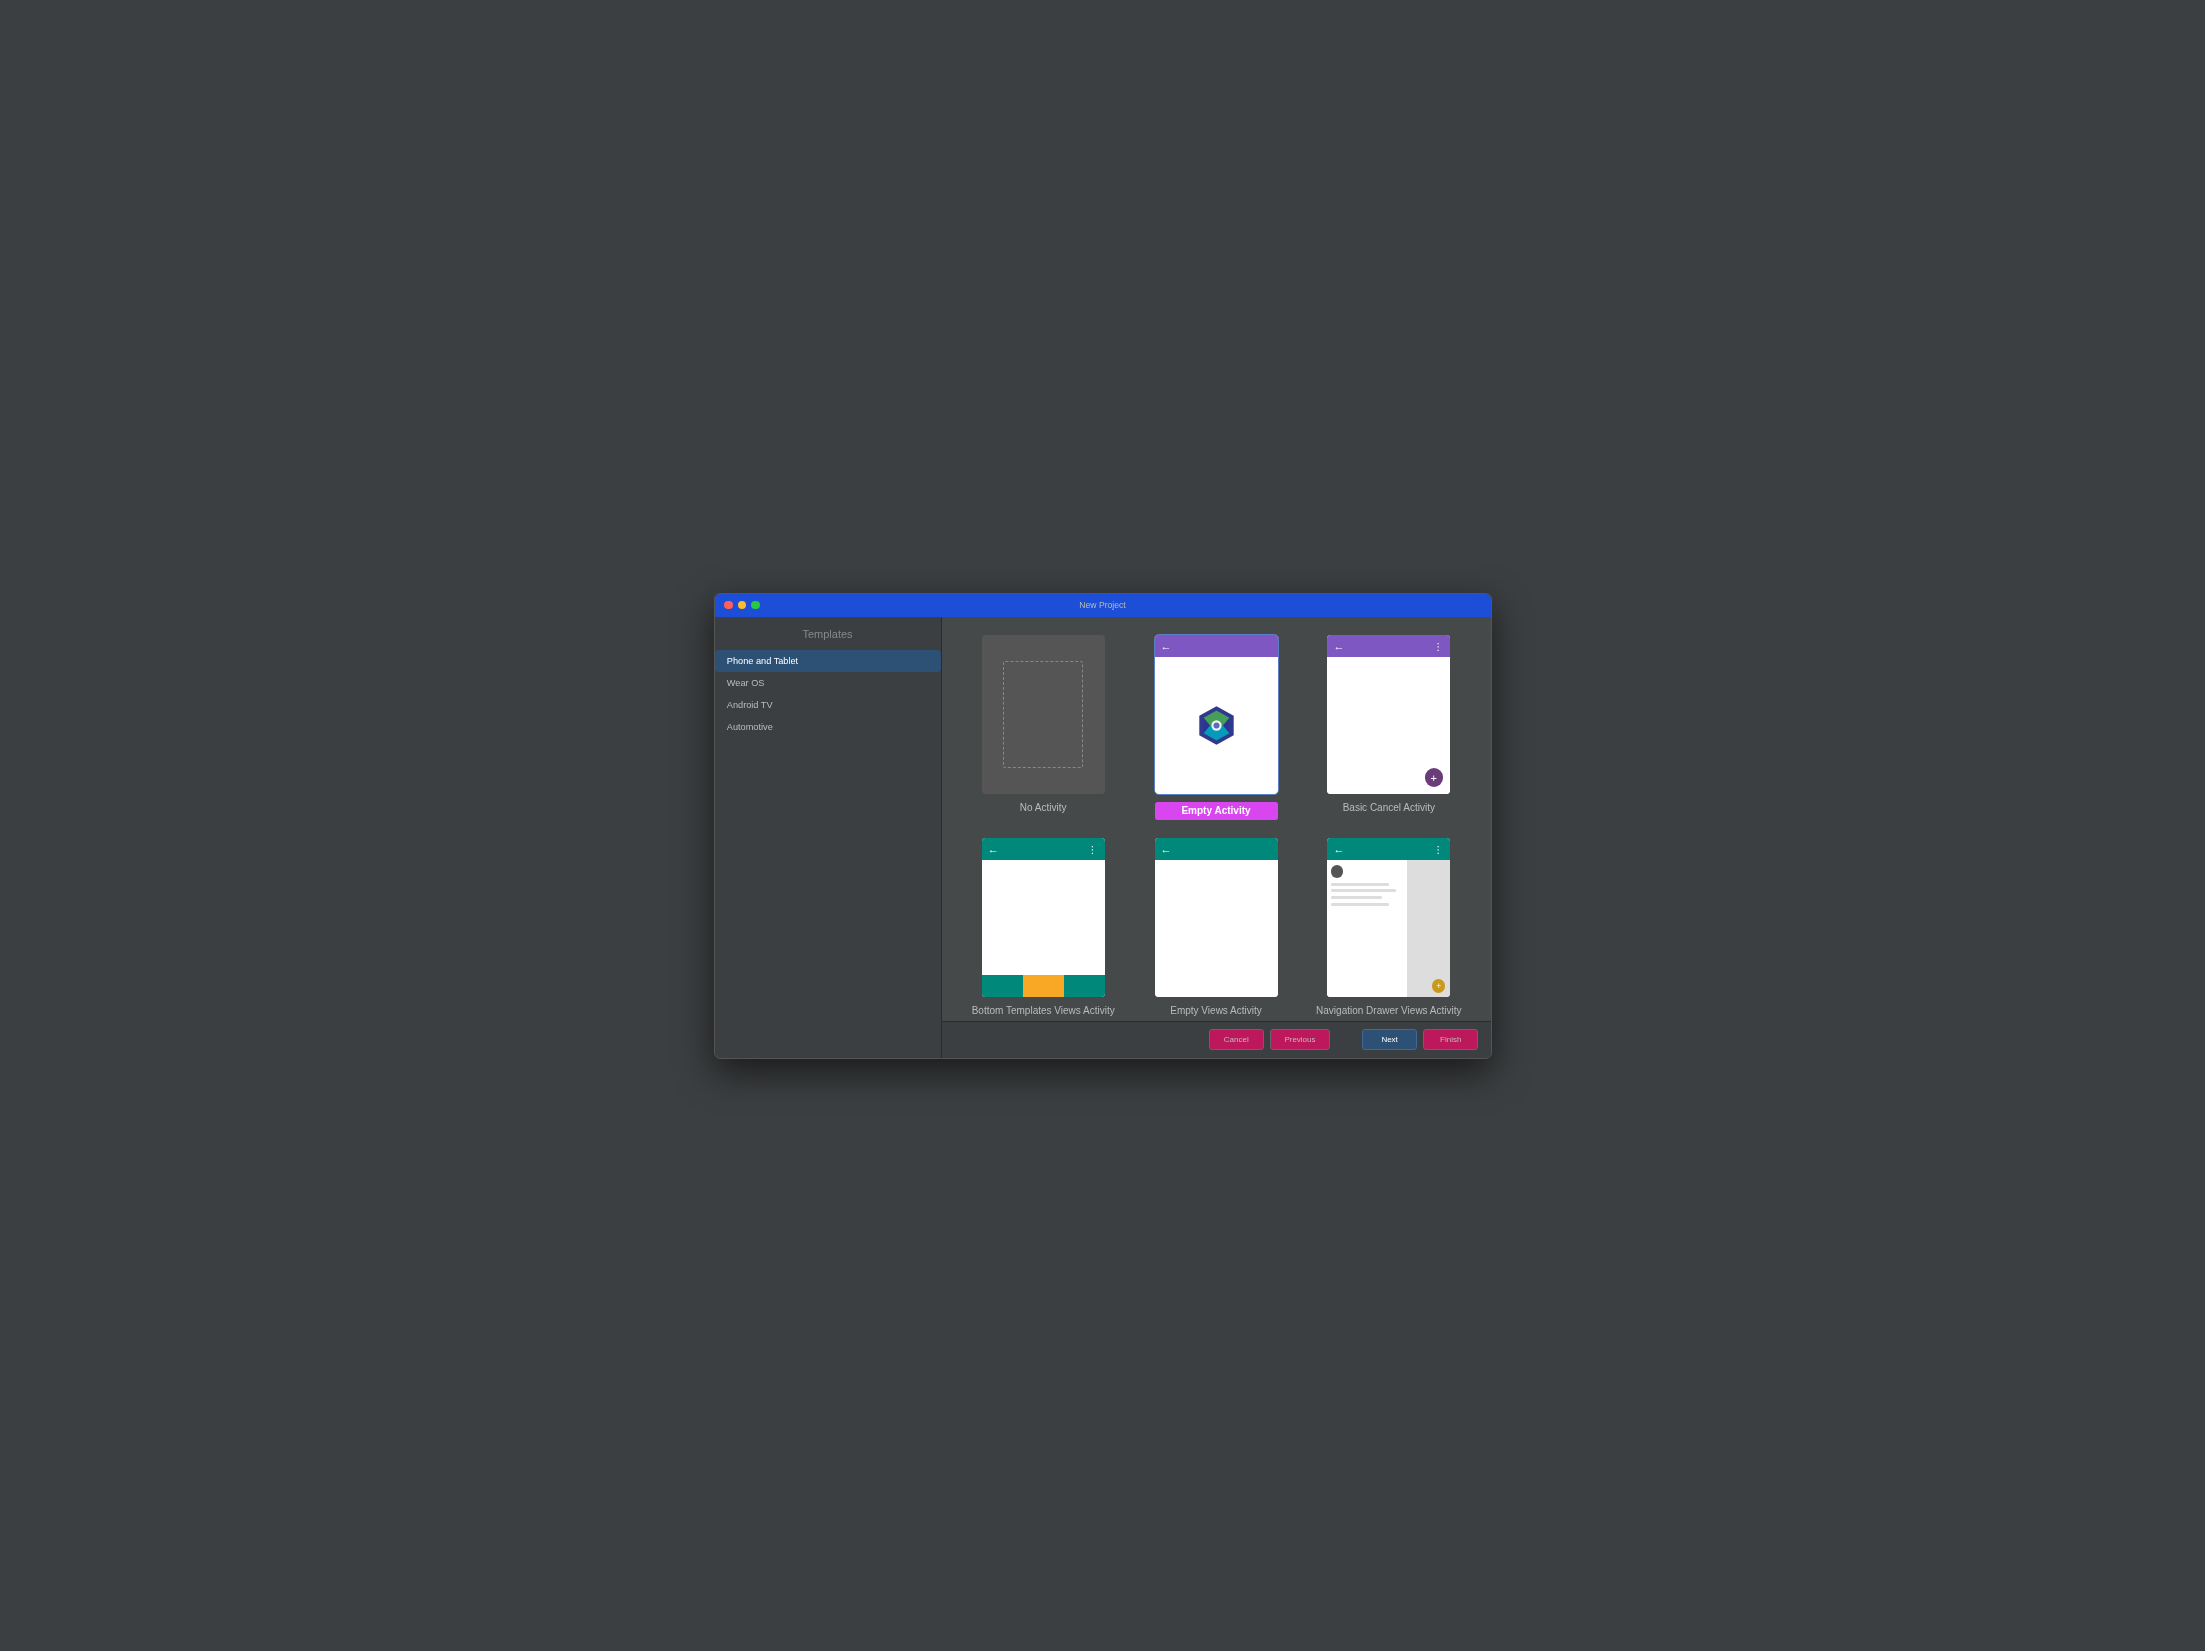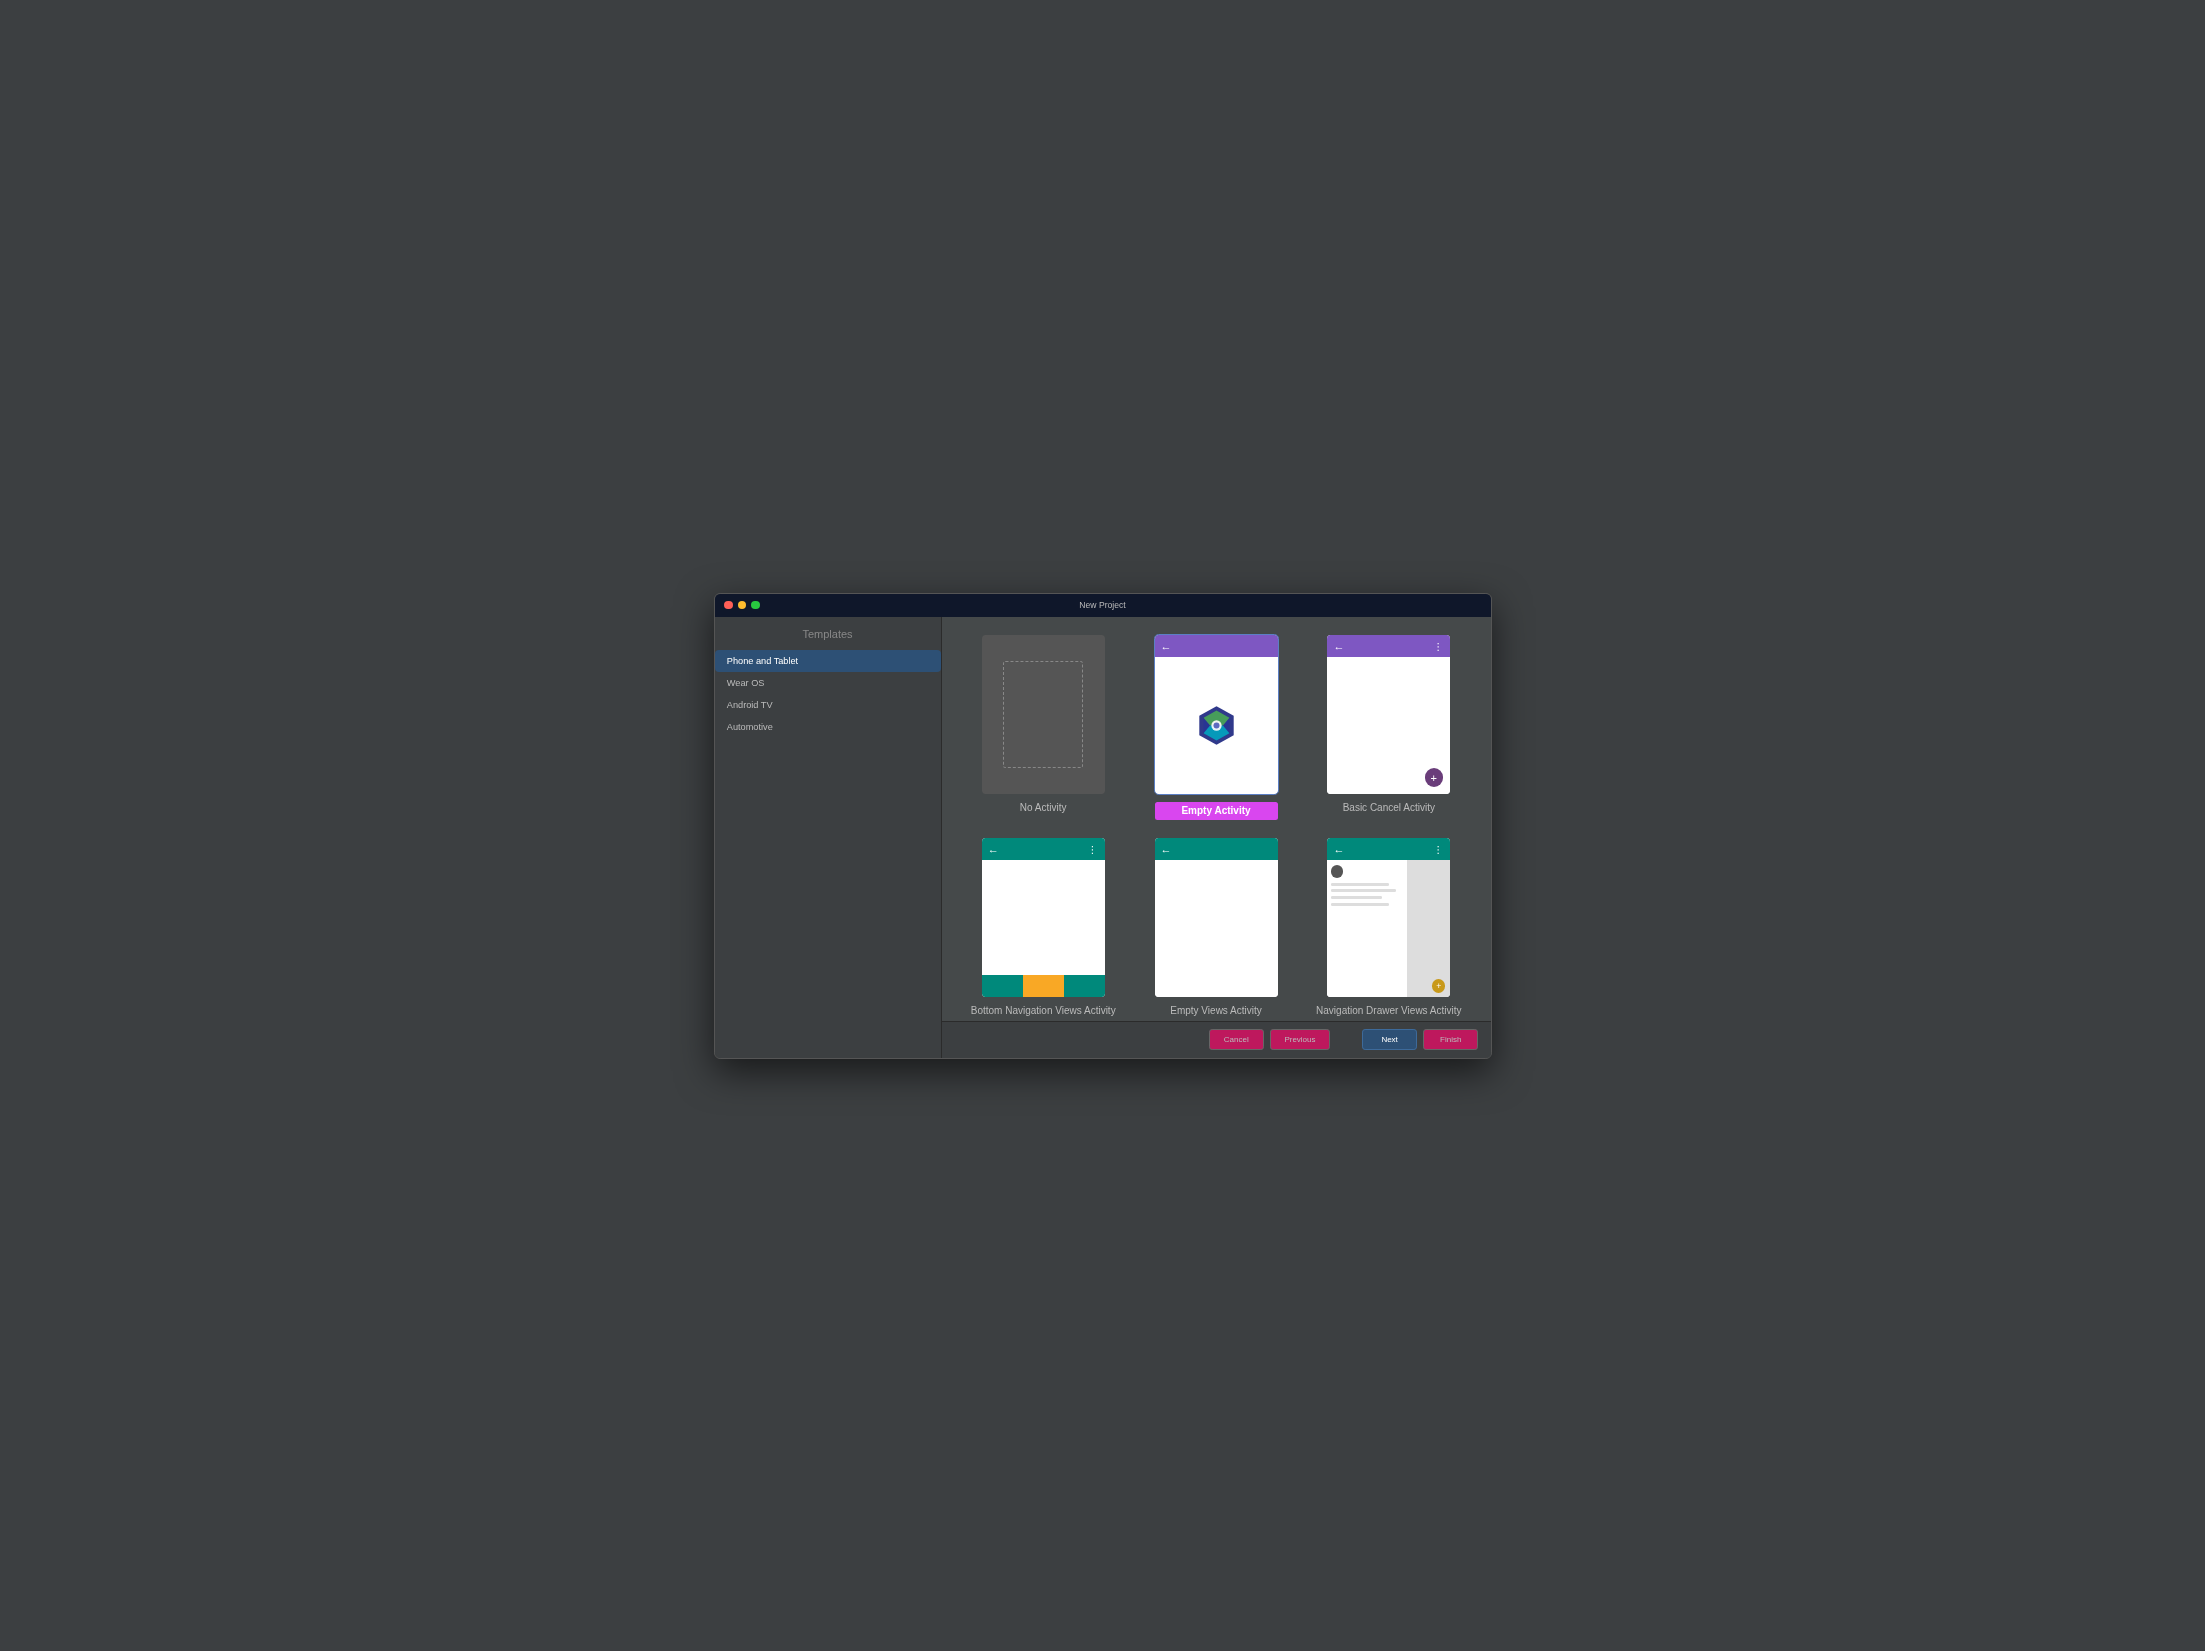--- a/index.html
+++ b/index.html
@@ -20,21 +20,21 @@
       width: 778px;
       height: 466px;
       display: flex;
       flex-direction: column;
       overflow: hidden;
       box-shadow: 0 12.3px 37px rgba(0,0,0,0.6);
       border: 0.6px solid #555;
     }
 
     .title-bar {
-      background: #0f172a;
+      background: #1d4ed8;
       display: flex;
       align-items: center;
       padding: 7.4px 9.8px;
       position: relative;
       flex-shrink: 0;
     }
 
     .traffic-lights {
       display: flex;
       gap: 4.9px;
@@ -439,21 +439,21 @@
                 <span class="dots-menu">⋮</span>
               </div>
               <div class="phone-body"></div>
               <div class="bottom-nav-footer">
                 <div class="bottom-nav-tab"></div>
                 <div class="bottom-nav-tab active-tab"></div>
                 <div class="bottom-nav-tab"></div>
               </div>
             </div>
           </div>
-          <span class="template-label">Bottom Navigation Views Activity</span>
+          <span class="template-label">Bottom Templates Views Activity</span>
         </div>
 
         <div class="template-item">
           <div class="template-preview" style="background:white;">
             <div class="phone-mock">
               <div class="phone-bar empty-views-bar">
                 <span class="back-arrow">←</span>
               </div>
               <div class="phone-body"></div>
             </div>

